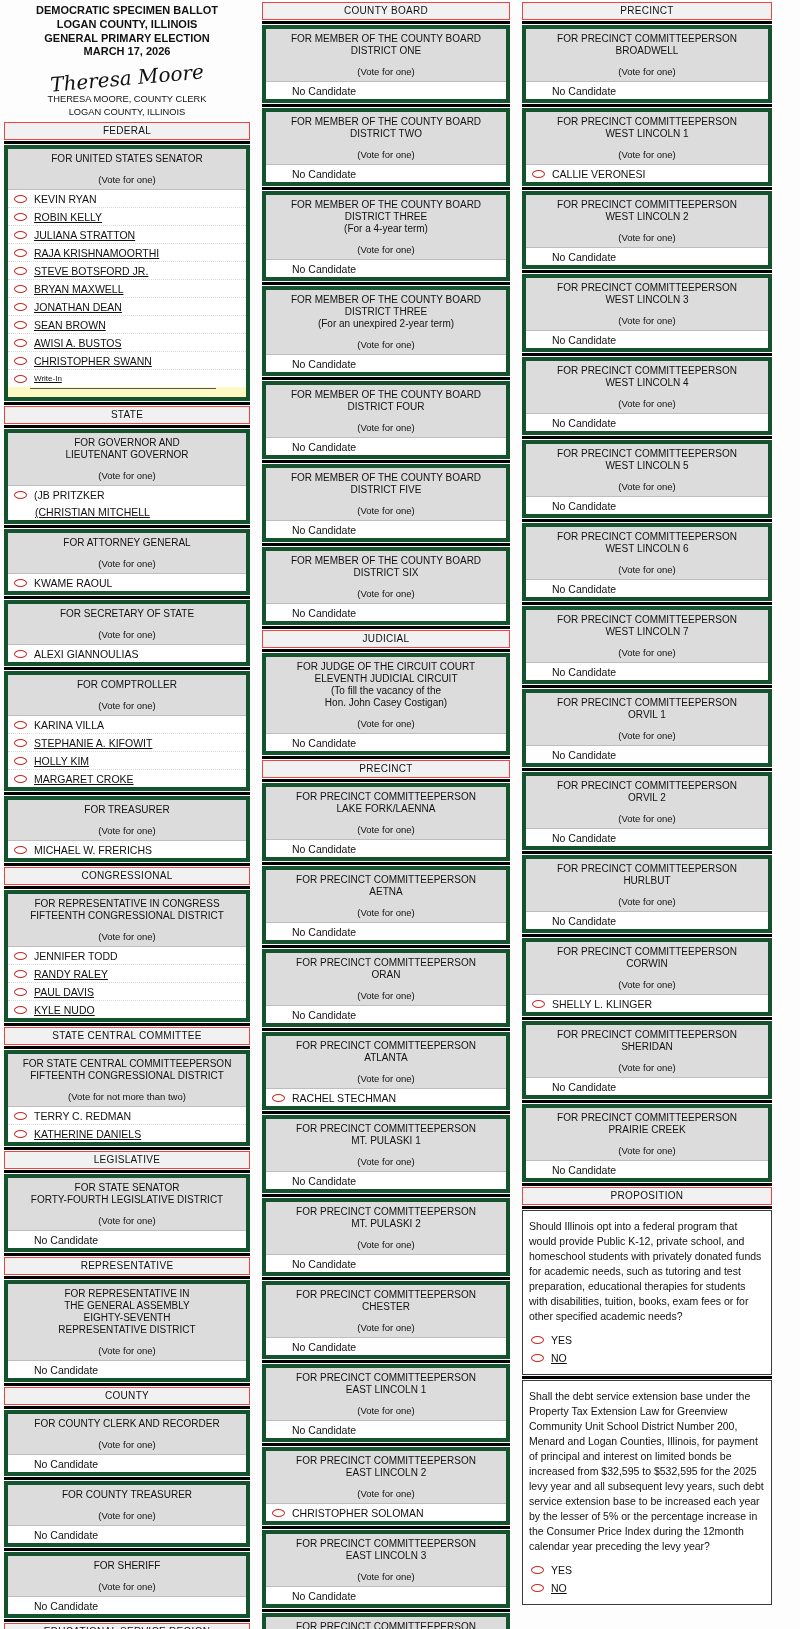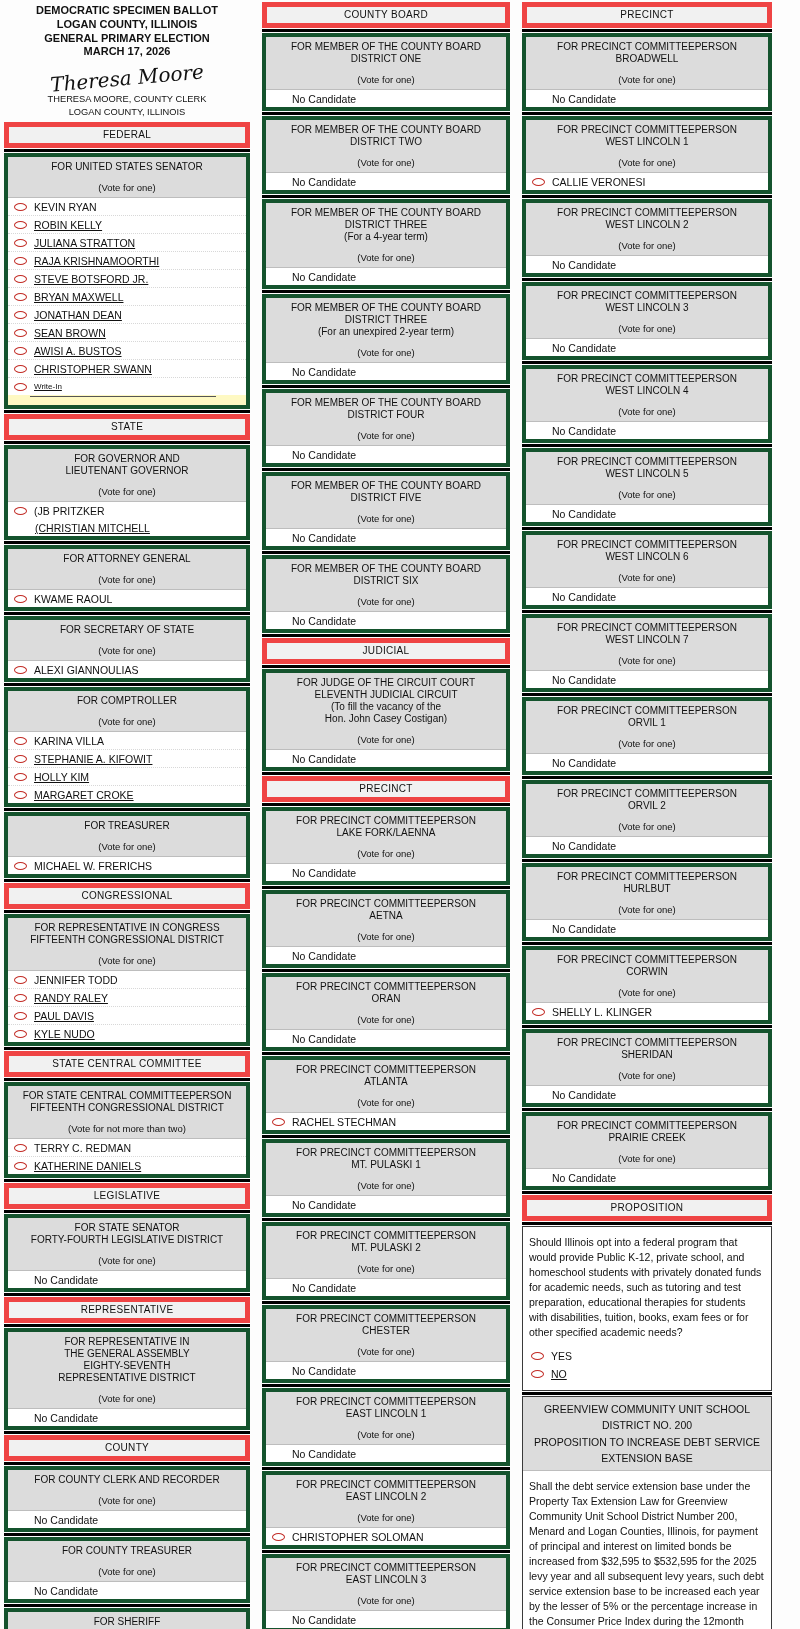--- a/index.html
+++ b/index.html
@@ -10,21 +10,21 @@
     font-family:"Liberation Sans",sans-serif;
   }
   #ballot{display:flex;gap:12px;padding:2px 0 0 4px;box-sizing:border-box;align-items:flex-start;}
   .col{flex:none;}
   .col:nth-child(1){width:246px;}
   .col:nth-child(2){width:248px;}
   .col:nth-child(3){width:250px;}
 
   .thick{height:3px;background:#000;margin:1px 0;}
   .banner{
-    border:5px solid #ef4444;background:#f1f1f1;text-align:center;
+    border:1px solid #ef4444;background:#f1f1f1;text-align:center;
     font-size:10px;padding:2px 0 3px;letter-spacing:.3px;
   }
   .contest{border:4px solid #14532d;background:#fef9c3;}
   .c-head{background:#dcdcdc;text-align:center;padding:4px 2px 3px;border-bottom:1px solid #bdbdbd;}
   .c-title{font-size:10px;line-height:1.2;}
   .c-note{font-size:9.5px;margin-top:9px;padding-bottom:1px;}
   .c-row{display:flex;align-items:center;min-height:17px;background:#fff;}
   .c-row + .c-row{border-top:1px dotted #d8d8d8;text-decoration:underline;}
   .c-row.cont{border-top:none;}
   .oval{
@@ -700,26 +700,20 @@
           <span class="oval"></span>
           <span class="cname">YES</span>
         </div>
         <div class="c-row">
           <span class="oval"></span>
           <span class="cname">NO</span>
         </div>
       </section>
       <div class="thick"></div>
       <section class="prop">
-        <div class="p-head">
-          <div>GREENVIEW COMMUNITY UNIT SCHOOL</div>
-          <div>DISTRICT NO. 200</div>
-          <div>PROPOSITION TO INCREASE DEBT SERVICE</div>
-          <div>EXTENSION BASE</div>
-        </div>
         <div class="p-body">Shall the debt service extension base under the Property Tax Extension Law for Greenview Community Unit School District Number 200, Menard and Logan Counties, Illinois, for payment of principal and interest on limited bonds be increased from $32,595 to $532,595 for the 2025 levy year and all subsequent levy years, such debt service extension base to be increased each year by the lesser of 5% or the percentage increase in the Consumer Price Index during the 12month calendar year preceding the levy year?</div>
         <div class="c-row">
           <span class="oval"></span>
           <span class="cname">YES</span>
         </div>
         <div class="c-row">
           <span class="oval"></span>
           <span class="cname">NO</span>
         </div>
       </section>

